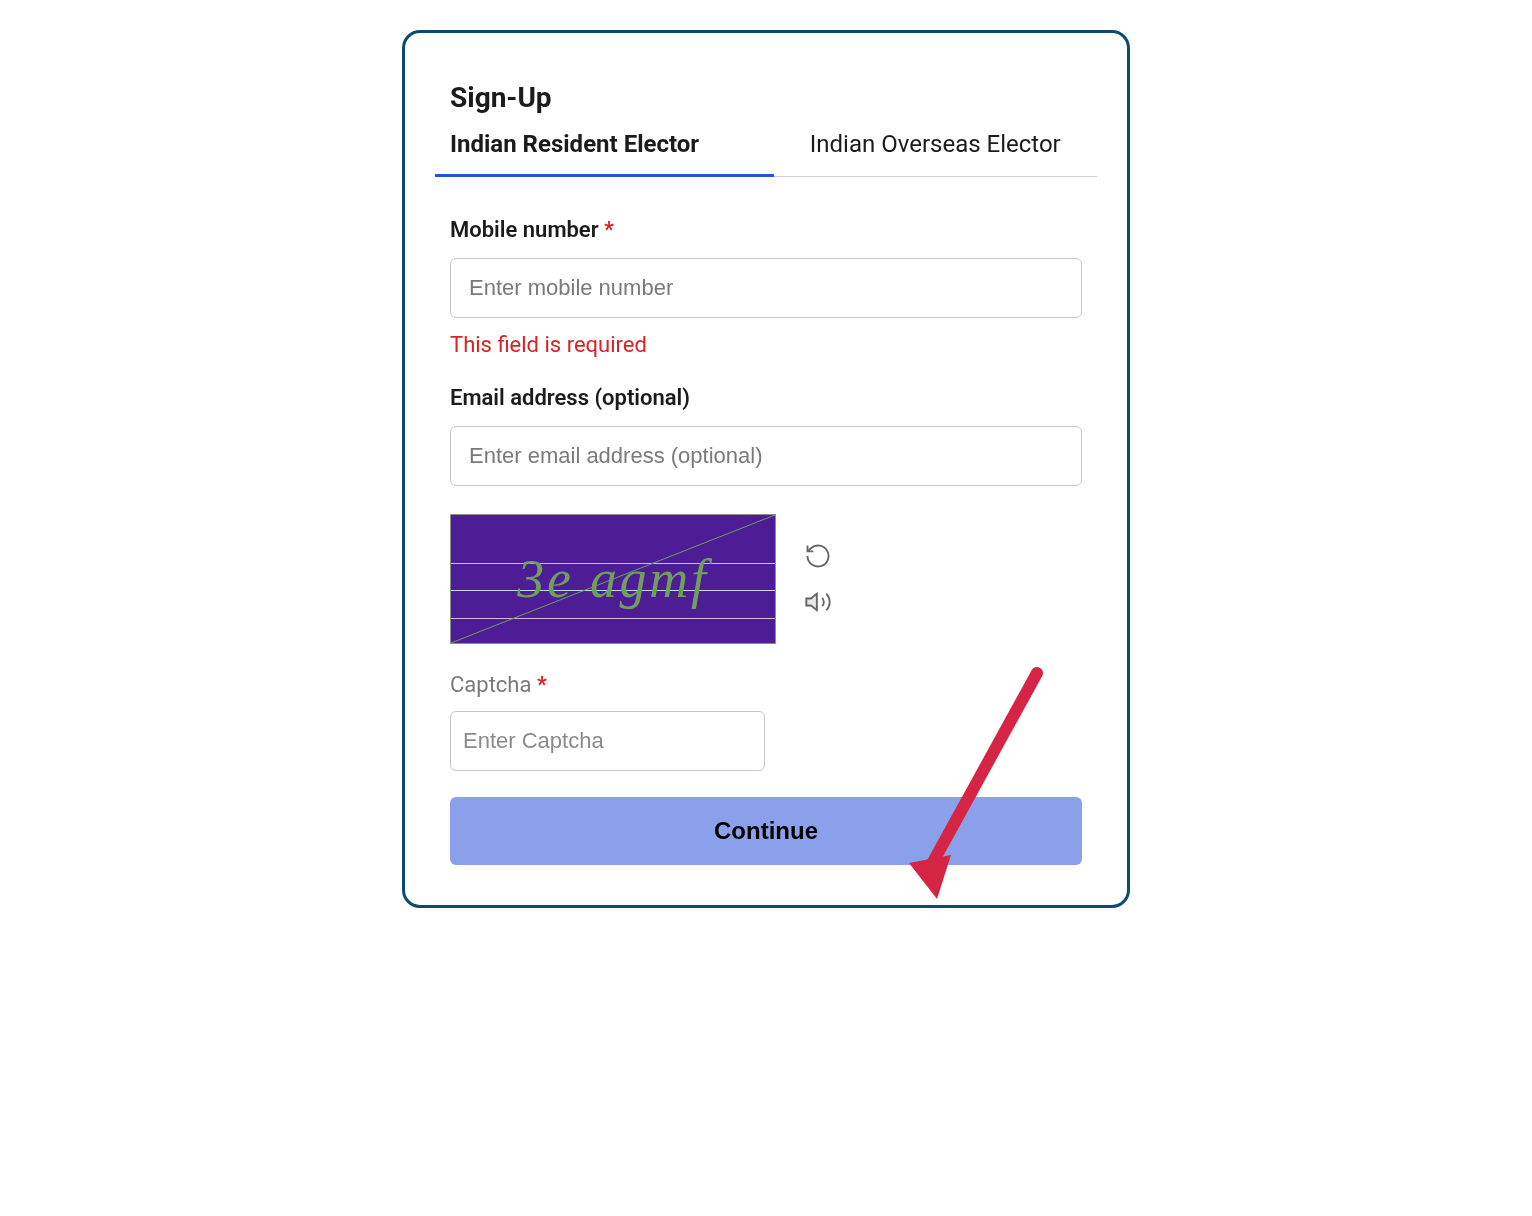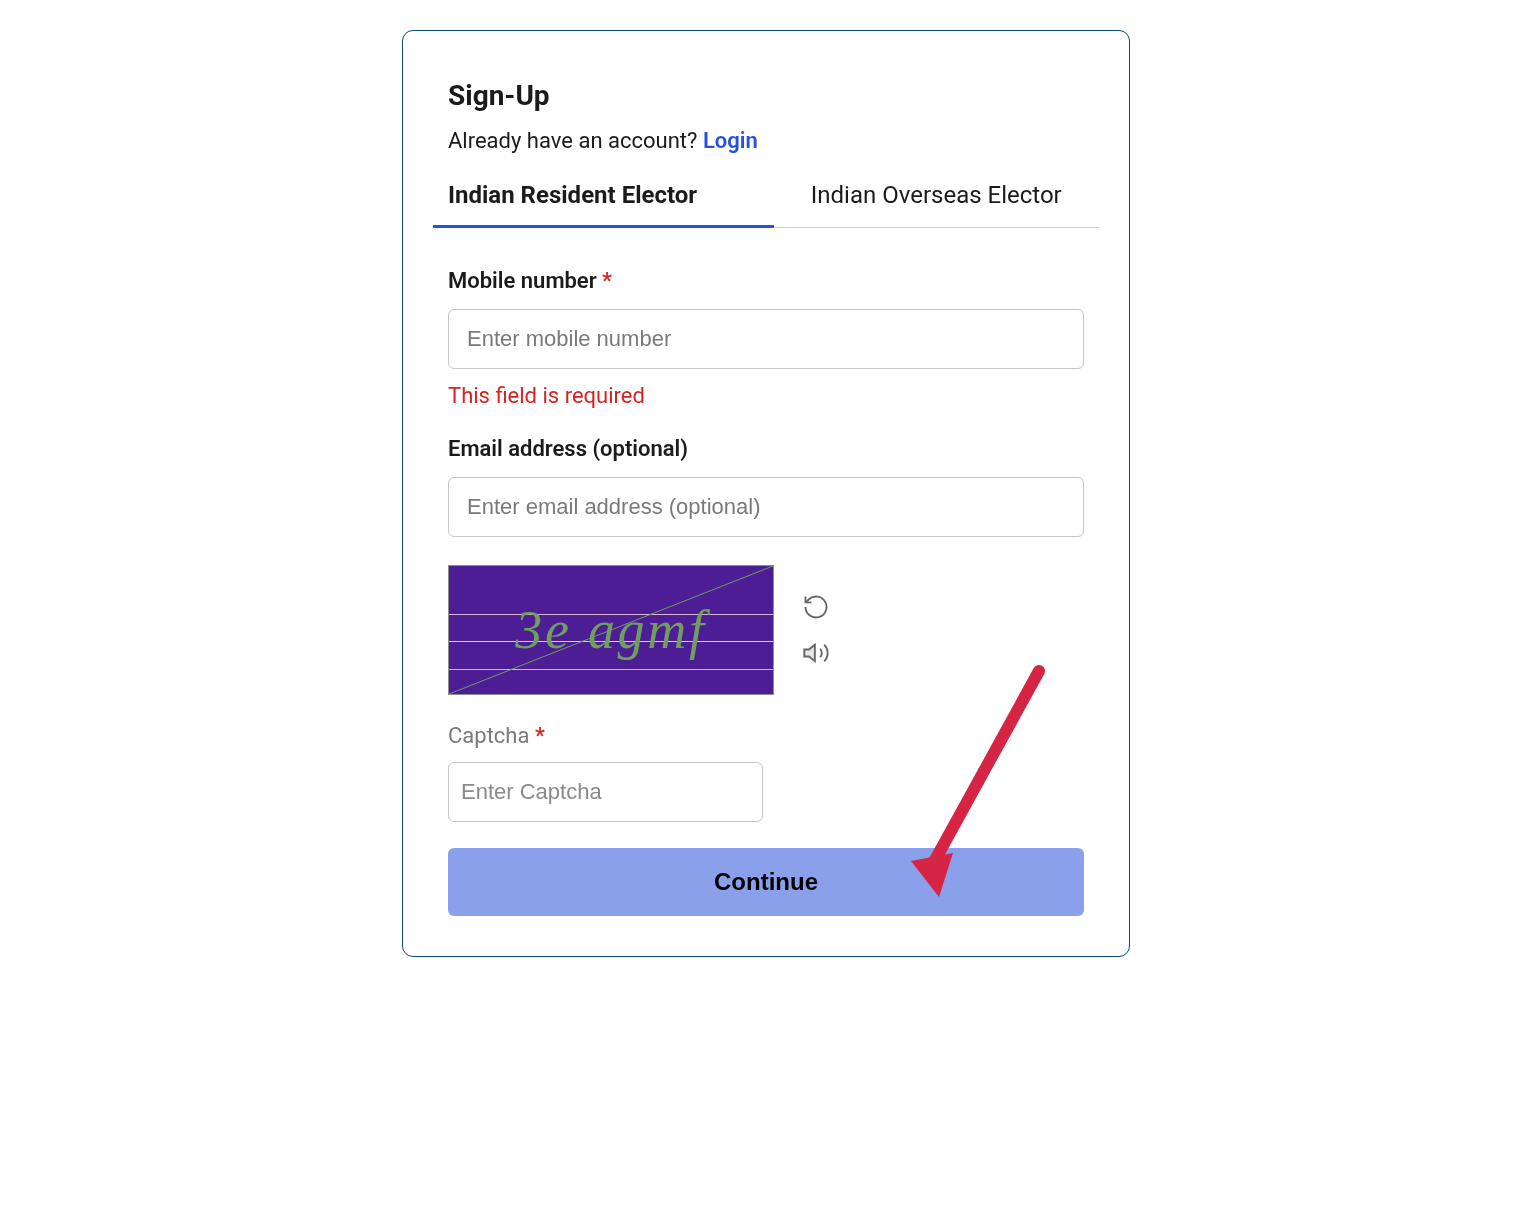--- a/index.html
+++ b/index.html
@@ -12,22 +12,22 @@
       font-family: 'Segoe UI', Roboto, Arial, sans-serif;
       background: #ffffff;
       padding: 20px;
     }
     
     .signup-card {
       max-width: 728px;
       margin: 0 auto;
       margin-top: 10px;
       background: #ffffff;
-      border: 1px solid #0c4a6e;
-      border-radius: 11px;
+      border: 3px solid #0c4a6e;
+      border-radius: 18px;
       padding: 48px 45px 40px 45px;
       position: relative;
     }
     
     .signup-title {
       font-size: 28px;
       font-weight: 700;
       color: #1b1b1b;
       margin-bottom: 16px;
     }
@@ -208,23 +208,20 @@
       pointer-events: none;
     }
   </style>
 </head>
 <body>
 
 <div class="signup-card">
   
   <h1 class="signup-title">Sign-Up</h1>
   
-  <div class="already-account">
-    <span>Already have an account? </span><a class="login-link">Login</a>
-  </div>
   
   <div class="tabs">
     <div class="tab active">Indian Resident Elector</div>
     <div class="tab">Indian Overseas Elector</div>
   </div>
   
   <div class="field-group">
     <label class="field-label">
       <span>Mobile number </span><span class="required-star">*</span>
     </label>

